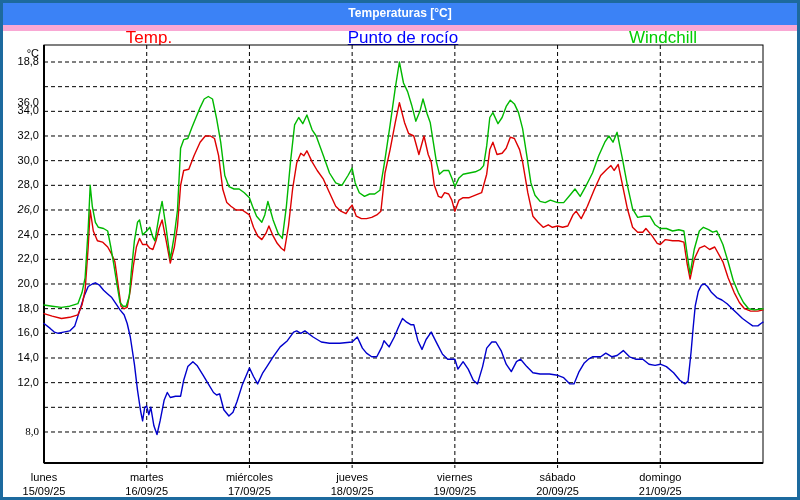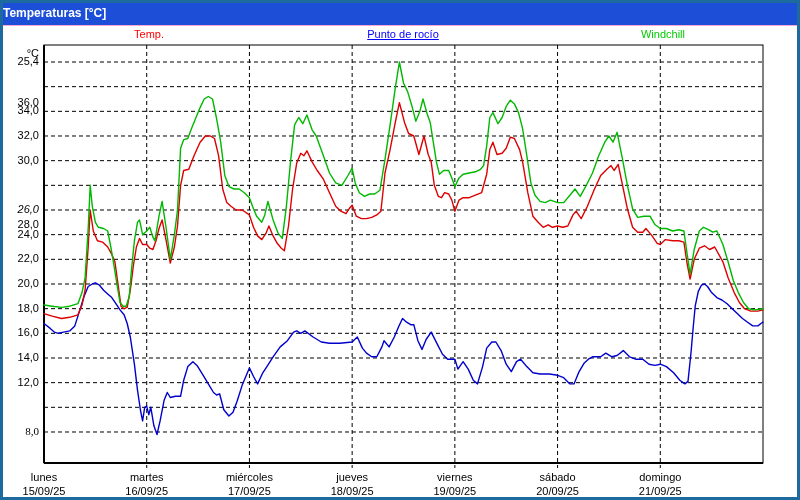--- a/index.html
+++ b/index.html
@@ -3,27 +3,27 @@
 <meta charset="utf-8">
 <style>
   html,body { margin:0; padding:0; background:#ffffff; }
   body { font-family:"Liberation Sans", sans-serif; }
   .window {
     position:relative; width:800px; height:500px; box-sizing:border-box;
     border:3px solid #1d6a9e; background:#ffffff; overflow:hidden;
   }
   .titlebar {
     position:absolute; top:0; left:0; right:0; height:22px;
-    background:#1d4ed8; border-bottom:1px solid #f9a8d4;
+    background:#3b82f6; border-bottom:6px solid #f9a8d4;
     color:#ffffff; font-size:12px; font-weight:bold;
-    text-align:left; line-height:21px;
+    text-align:center; line-height:21px;
   }
   .legend-item {
     position:absolute; top:25px; transform:translateX(-50%);
-    font-size:11px; white-space:nowrap;
+    font-size:17px; white-space:nowrap;
   }
   .chart-svg { position:absolute; left:0; top:0; pointer-events:none; }
   .ytick {
     position:absolute; left:0; width:36px; height:13px;
     text-align:right; font-size:11px; color:#000;
   }
   .yunit {
     position:absolute; left:0; top:44px; width:36px;
     text-align:right; font-size:11px; color:#000;
   }
@@ -39,26 +39,26 @@
   <div class="titlebar">
     <span>Temperaturas [°C]</span>
   </div>
 
   <span class="legend-item" style="left: 146px; color: rgb(255, 0, 0);">Temp.</span>
   <span class="legend-item" style="left: 400px; color: rgb(0, 0, 255); text-decoration: underline;">Punto de rocío</span>
   <span class="legend-item" style="left: 660px; color: rgb(0, 204, 0);">Windchill</span>
 
   <div class="yunit">°C</div>
   <div id="yticks">
-      <div class="ytick" style="top: 52px;">25,4</div>
+      <div class="ytick" style="top: 52px;">18,8</div>
       <div class="ytick" style="top: 76.666px; margin-top: 16px;">36,0</div>
       <div class="ytick" style="top: 101.332px; text-align: right;">34,0</div>
       <div class="ytick" style="top: 125.998px;">32,0</div>
       <div class="ytick" style="top: 150.664px;">30,0</div>
-      <div class="ytick" style="top: 175.33px; margin-top: 40px;">28,0</div>
+      <div class="ytick" style="top: 175.33px;">28,0</div>
       <div class="ytick" style="top: 199.996px; font-style: italic;">26,0</div>
       <div class="ytick" style="top: 224.662px;">24,0</div>
       <div class="ytick" style="top: 249.328px;">22,0</div>
       <div class="ytick" style="top: 273.994px;">20,0</div>
       <div class="ytick" style="top: 298.66px;">18,0</div>
       <div class="ytick" style="top: 323.326px;">16,0</div>
       <div class="ytick" style="top: 347.992px;">14,0</div>
       <div class="ytick" style="top: 372.658px;">12,0</div>
       <div class="ytick" style="top: 397.324px; padding-left: 40px;">10,0</div>
       <div class="ytick" style="top: 421.99px; font-family: Liberation Serif, serif;">8,0</div>

